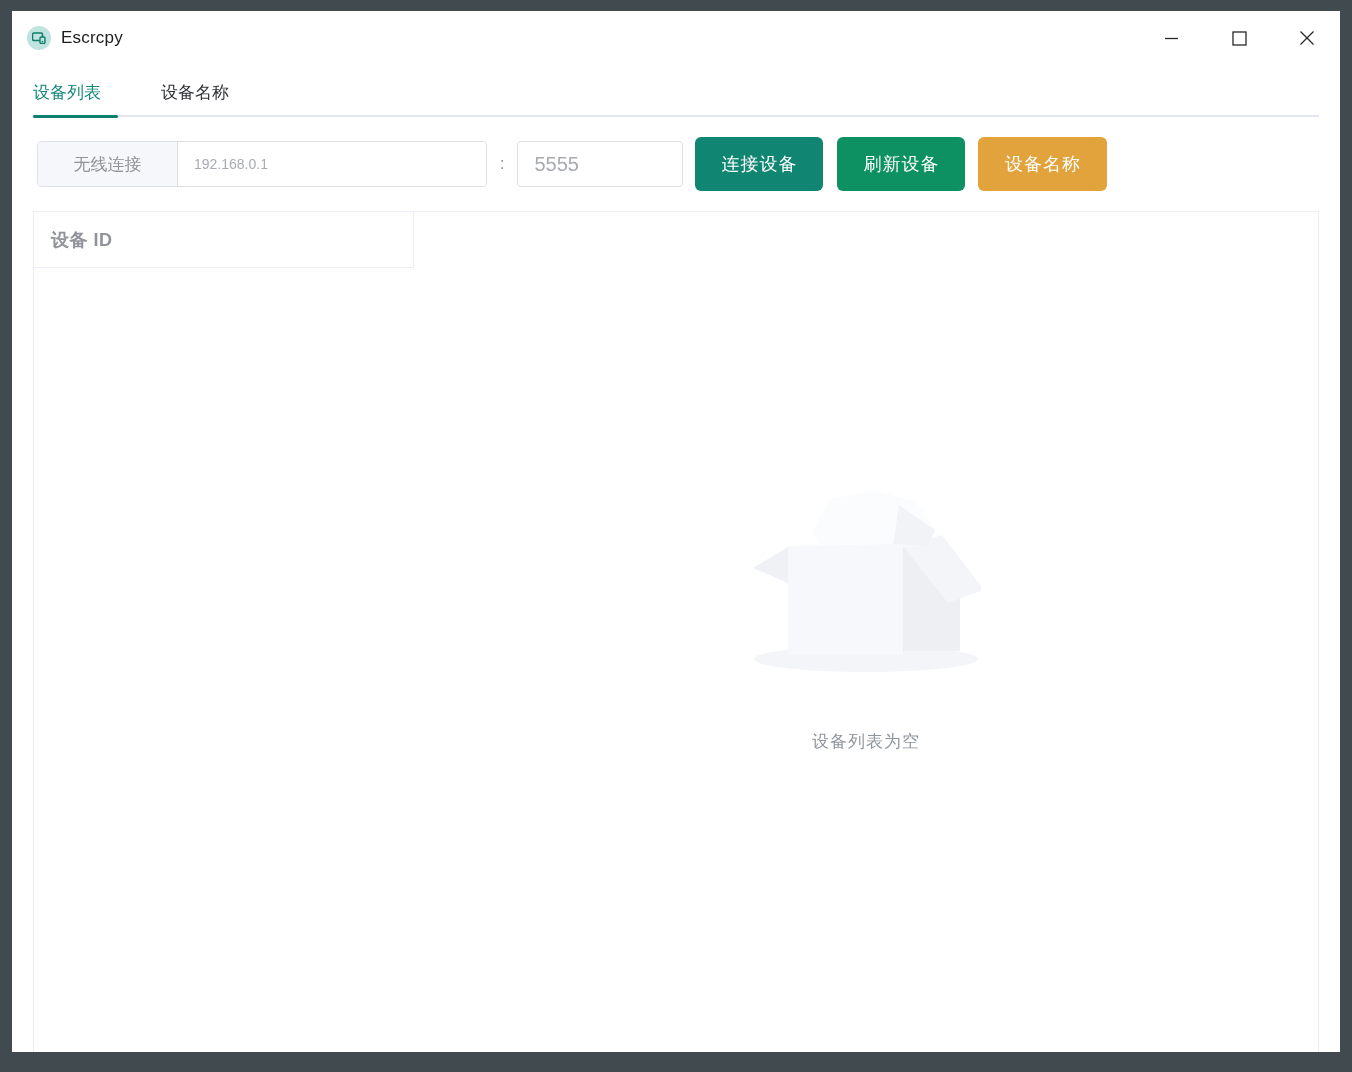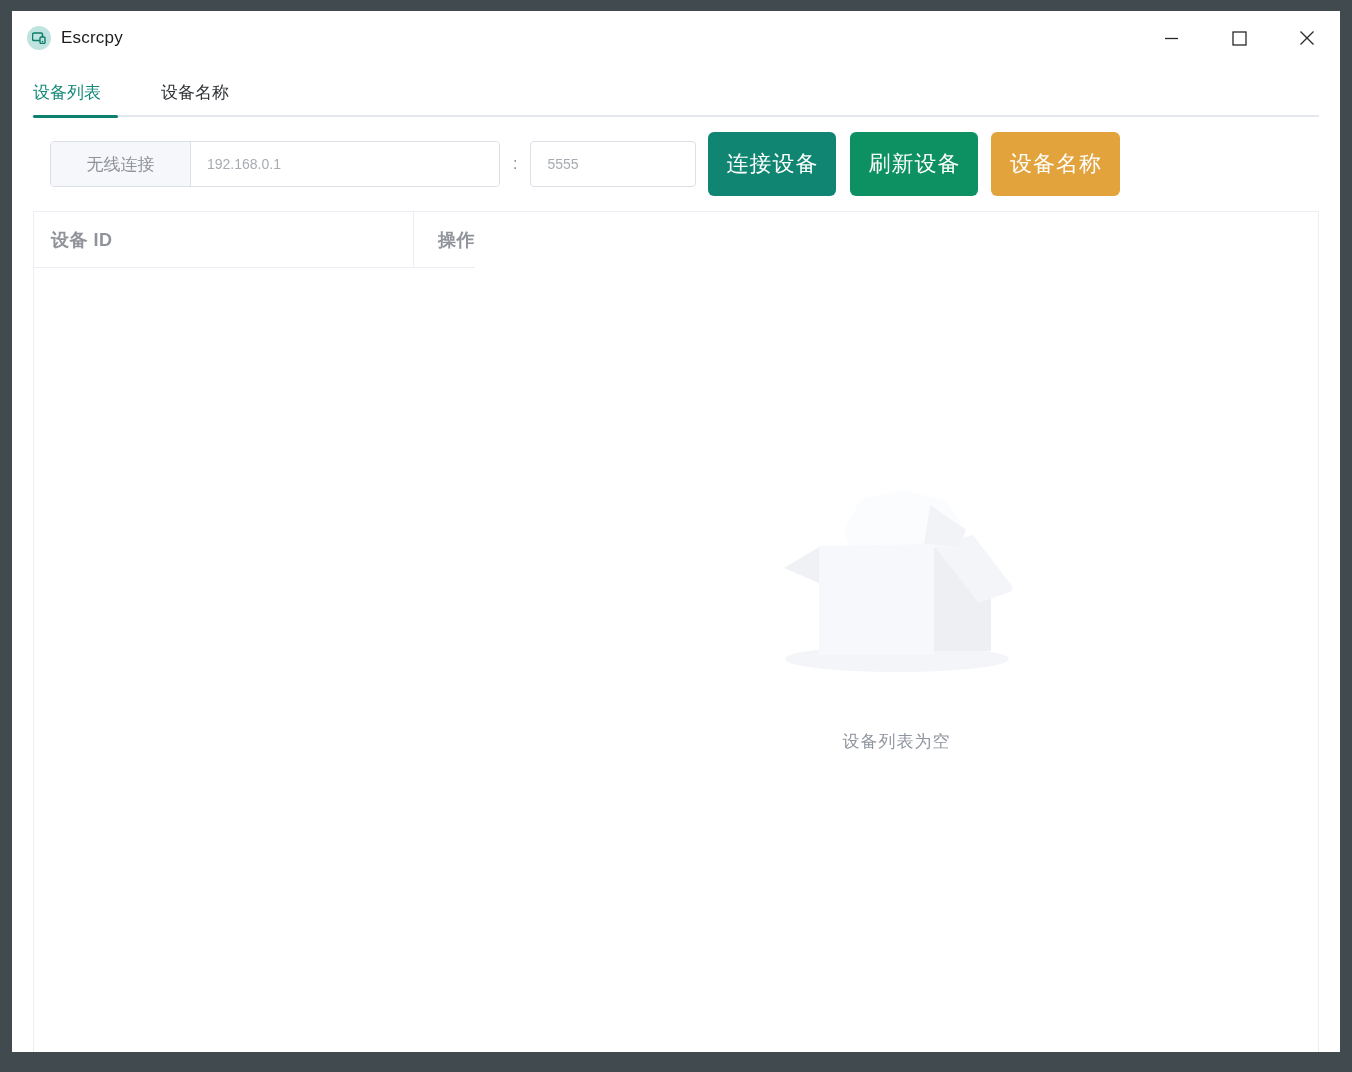--- a/index.html
+++ b/index.html
@@ -27,28 +27,28 @@
   .win-btn{width:46px;height:38px;border:none;background:transparent;display:flex;align-items:center;justify-content:center;cursor:pointer;}
 
   
   .tabs{margin:4px 21px 0 21px;height:48px;position:relative;display:flex;align-items:center;gap:60px;}
   .tab{font-size:17px;color:#2e3136;cursor:pointer;padding-bottom:2px;}
   .tab.active{color:var(--active-tab);}
   .tab-track{position:absolute;left:0;right:0;bottom:0;height:2px;background:#e4e7ed;}
   .tab-active-bar{position:absolute;left:0;bottom:-1px;width:85px;height:3px;background:#0d8170;border-radius:2px;}
 
   
-  .conn-row{margin:23px 21px 0 38px;display:flex;align-items:center;height:48px;}
+  .conn-row{margin:23px 21px 0 25px;display:flex;align-items:center;height:48px;}
   .input-group{display:flex;width:450px;height:46px;border:1px solid var(--border-input);border-radius:4px;overflow:hidden;background:#fff;}
   .prepend{width:140px;background:#f5f7fa;color:var(--text-gray);font-size:17px;display:flex;align-items:center;justify-content:center;border-right:1px solid var(--border-input);}
   .ip-input{flex:1;border:none;outline:none;padding:0 16px;font-size:14px;color:#606266;font-family:inherit;}
   .colon{margin:0 13px;color:#8a8f98;font-size:16px;}
-  .port-input{width:166px;height:46px;border:1px solid var(--border-input);border-radius:4px;outline:none;padding:0 16px;font-size:14px;color:#606266;font-family:inherit;}
+  .port-input{width:166px;height:46px;border:1px solid var(--border-input);border-radius:4px;outline:none;padding:0 16px;font-size:20px;color:#606266;font-family:inherit;}
   input::placeholder{color:var(--placeholder);opacity:1;}
-  .btn{height:64px;width:128px;border:none;border-radius:6px;color:#fff;font-size:22px;font-family:inherit;cursor:pointer;letter-spacing:1px;}
+  .btn{height:54px;width:128px;border:none;border-radius:6px;color:#fff;font-size:18px;font-family:inherit;cursor:pointer;letter-spacing:1px;}
   .btn-connect{background:var(--primary-teal);margin-left:12px;}
   .btn-refresh{background:var(--refresh-green);margin-left:14px;}
   .btn-restart{background:var(--restart-orange);margin-left:13px;width:129px;}
 
   
   .table{margin:23px 21px 0 21px;height:1036px;border:1px solid var(--border-table);display:flex;}
   .thead{display:flex;height:56px;border-bottom:1px solid var(--border-table);flex:0 0 auto;}
   .th{display:flex;align-items:center;padding-left:17px;color:var(--text-gray);font-size:18px;font-weight:700;letter-spacing:.5px;}
   .th-id{width:380px;border-right:1px solid var(--border-table);}
   .th-name{width:382px;border-right:1px solid var(--border-table);}
@@ -107,21 +107,20 @@
       <span class="colon">:</span>
       <input class="port-input" type="text" placeholder="5555" style="">
       <button class="btn btn-connect">连接设备</button>
       <button class="btn btn-refresh">刷新设备</button>
       <button class="btn btn-restart">设备名称</button>
     </div>
 
     <div class="table">
       <div class="thead">
         <div class="th th-id">设备 ID</div>
-        <div class="th th-action">操作</div>
       </div>
       <div class="tbody">
         <svg class="empty-illustration" width="230" height="185" viewBox="0 0 230 185">
           <ellipse cx="115" cy="170" rx="112" ry="13" fill="#f4f5f8"></ellipse>
           <polygon points="152,58 209,96 209,162 152,162" fill="#edeff3"></polygon>
           <polygon points="152,57 191,46 233,101 197,114" fill="#f4f5f9"></polygon>
           <polygon points="37,58 37,94 2,79" fill="#eff1f5"></polygon>
           <polygon points="62,42 79,10 123,1 165,13 184,41 177,58 68,57" fill="#fbfcfe"></polygon>
           <polygon points="148,16 184,41 177,58 142,56" fill="#f2f3f7"></polygon>
           <polygon points="37,57 152,55 152,166 37,166" fill="#f7f8fb"></polygon>

